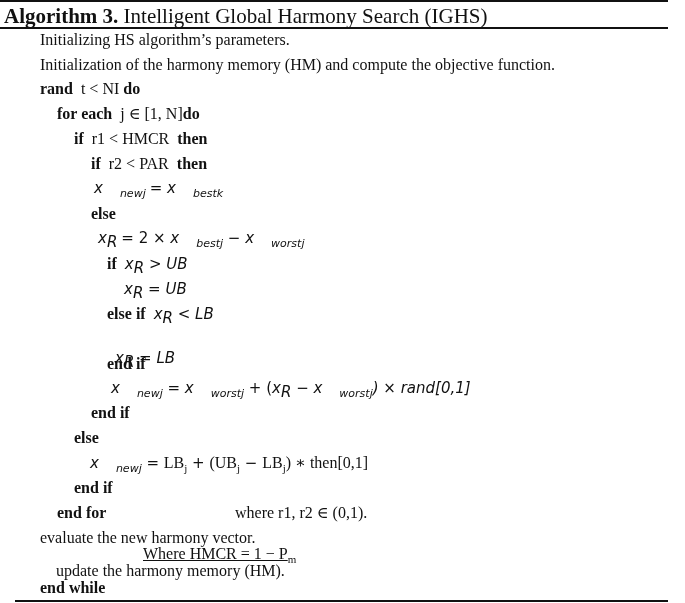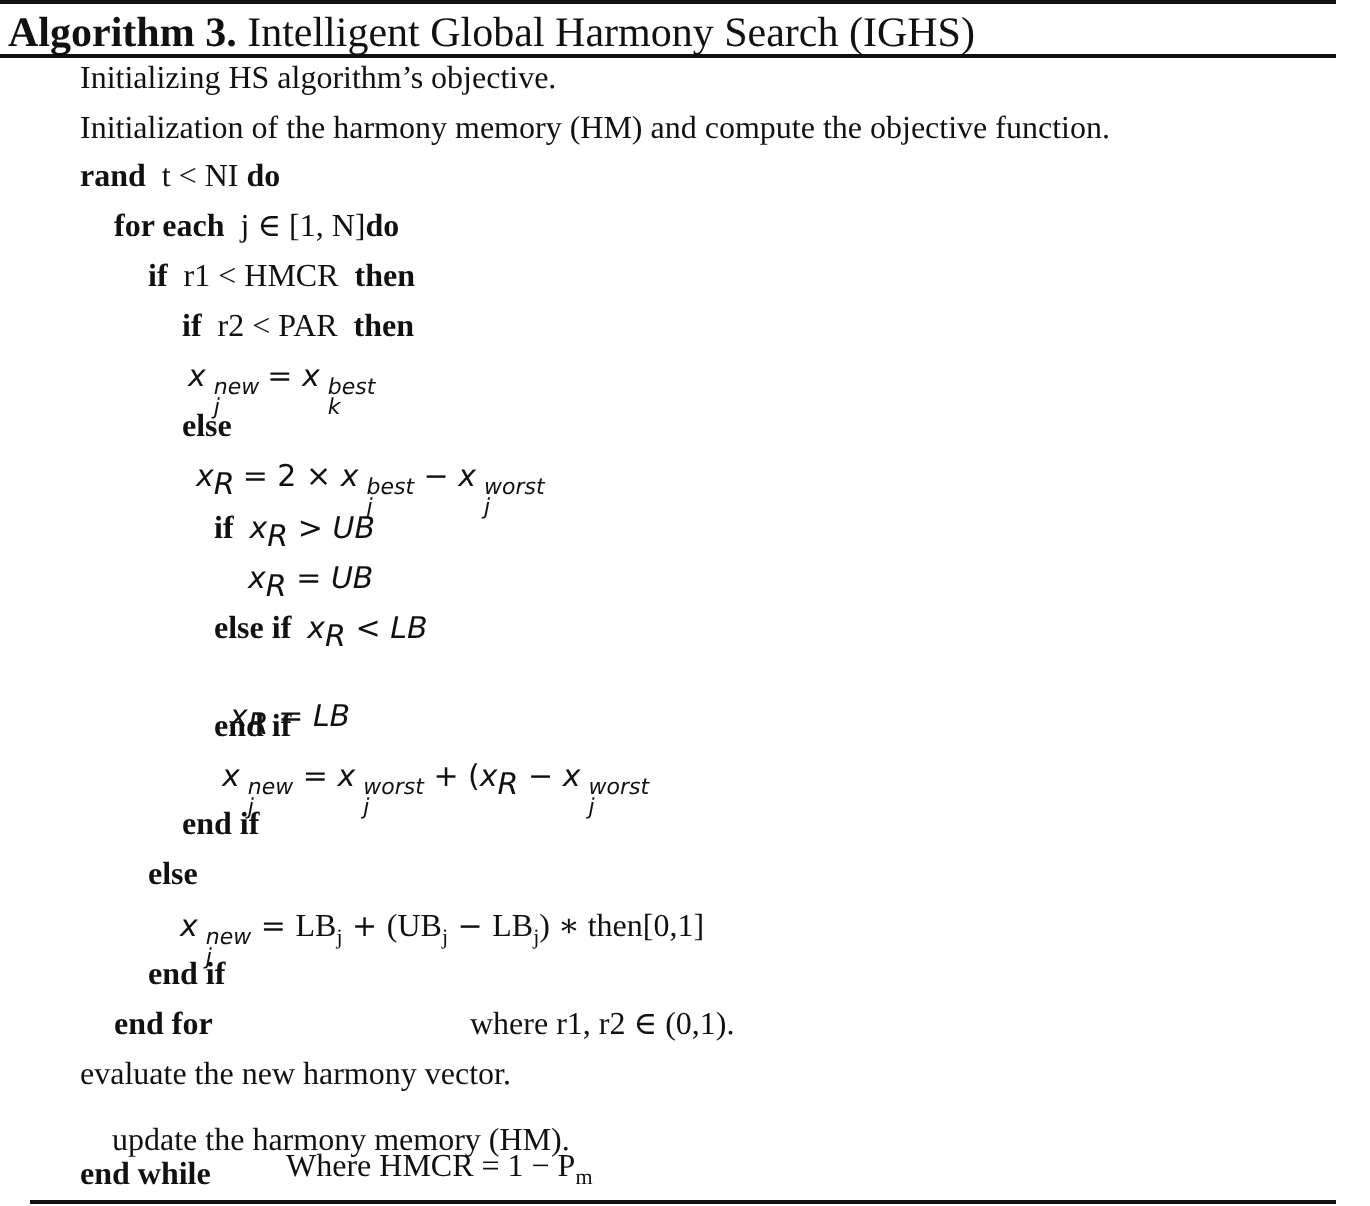--- a/index.html
+++ b/index.html
@@ -9,34 +9,34 @@
   .rule-top { left:0; top:0; width:668px; height:2px; }
   .rule-mid { left:0; top:27px; width:668px; height:2px; }
   .rule-bot { left:15px; top:600px; width:653px; height:2px; }
   .title { position:absolute; left:4px; top:4px; font-size:21px; white-space:nowrap; }
   .title b { font-weight:bold; }
   .line { position:absolute; font-size:16px; white-space:nowrap; line-height:20px; }
   .kw { font-weight:bold; }
   .m { font-family:"DejaVu Sans", sans-serif; font-style:italic; font-size:15px; }
   .mu { font-family:"DejaVu Sans", sans-serif; font-size:15px; }
   sup, sub { font-size:11px; line-height:0; }
-  .sb { display:inline-flex; flex-direction:column; vertical-align:-4px; line-height:10px; margin-left:4px; }
+  .sb { display:inline-flex; vertical-align:-4px; line-height:10px; margin-left:17px; }
   .sb span { font-size:11px; font-style:italic; font-family:"DejaVu Sans", sans-serif; }
 </style>
 </head>
 <body>
 
 <div class="rule rule-top"></div>
 <div class="title">
   <b>Algorithm 3.</b>
   <span>Intelligent Global Harmony Search (IGHS)</span>
 </div>
 <div class="rule rule-mid"></div>
 
-<div class="line" style="left:40px; top:30px;">Initializing HS algorithm’s objective.</div>
+<div class="line" style="left:40px; top:30px;">Initializing HS algorithm’s parameters.</div>
 
 <div class="line" style="left:40px; top:55px;">Initialization of the harmony memory (HM) and compute the objective function.</div>
 
 <div class="line" style="left:40px; top:79px;">
   <span class="kw">rand</span>&nbsp;
   <span>t &lt; NI</span>
   <span class="kw">do</span>
 </div>
 
 <div class="line" style="left:57px; top:104px;">
@@ -108,21 +108,21 @@
 <div class="line" style="left:111px; top:378px;">
   <span class="m">x</span><span class="sb">
       <span>new</span>
       <span>j</span>
     </span><span class="mu"> = </span><span class="m">x</span><span class="sb">
       <span>worst</span>
       <span>j</span>
     </span><span class="mu"> + </span><span class="mu">(</span><span class="m">x</span><sub class="m">R</sub><span class="mu"> − </span><span class="m">x</span><span class="sb">
       <span>worst</span>
       <span>j</span>
-    </span>
+    </span><span class="m">) × rand[0,1]</span>
 </div>
 
 <div class="line" style="left:91px; top:403px;">
   <span class="kw">end if</span>
 </div>
 
 <div class="line" style="left:74px; top:428px;">
   <span class="kw">else</span>
 </div>
 
@@ -142,17 +142,17 @@
 </div>
 <div class="line" style="left:235px; top:503px;">where  r1, r2 ∈ (0,1).</div>
 
 <div class="line" style="left:40px; top:528px;font-family:Liberation Serif, serif;">evaluate the new harmony vector.</div>
 
 <div class="line" style="left:40px; top:561px;margin-left:16px;">update the harmony memory (HM).</div>
 
 <div class="line" style="left:40px; top:578px;">
   <span class="kw">end while</span>
 </div>
-<div class="line" style="left:143px; top:574px;">
+<div class="line" style="left:143px; top:544px;text-decoration:underline;">
   <span>Where  HMCR = 1 − P</span><sub>m</sub>
 </div>
 
 <div class="rule rule-bot"></div>
 
 </body></html>

